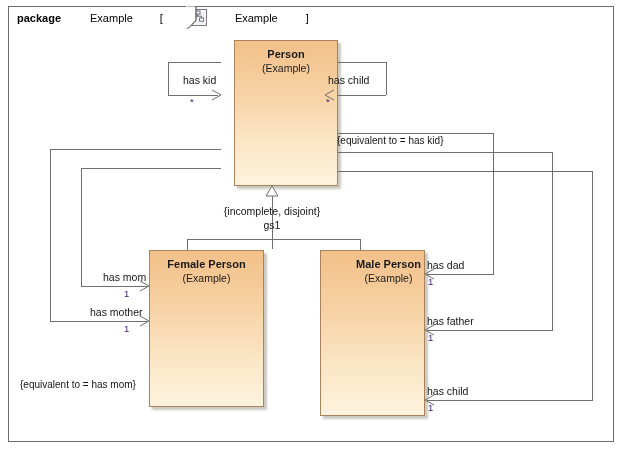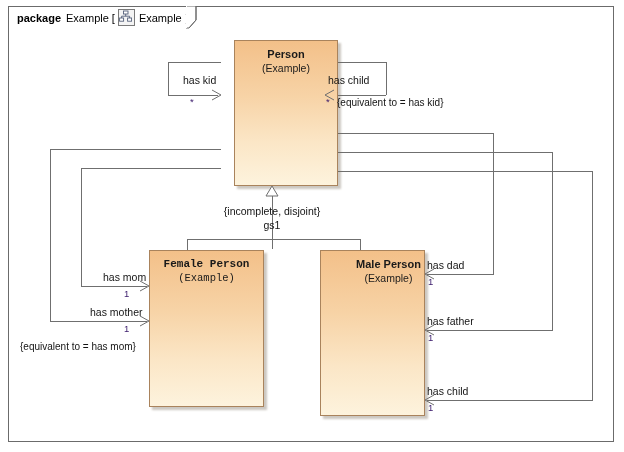--- a/index.html
+++ b/index.html
@@ -36,20 +36,21 @@
     box-sizing: border-box;
     background: #ffffff;
     border-left: 1px solid #6b6b6b;
     border-top: 1px solid #6b6b6b;
     display: flex;
     align-items: center;
     padding: 0 0 0 8px;
     white-space: nowrap;
     font-size: 11px;
     color: #000;
+    gap: 24px;
   }
   
   #frame-tab-edge {
     position: absolute;
     left: 186px;
     top: 6px;
     width: 14px;
     height: 23px;
   }
   #tab-kw {
@@ -119,20 +120,21 @@
     z-index: 6;
     line-height: 10px;
   }
   .note {
     position: absolute;
     font-size: 10px;
     color: #141414;
     white-space: nowrap;
     z-index: 6;
     line-height: 11px;
+    margin-top: 38px;
   }
   .gslbl {
     position: absolute;
     font-size: 10.5px;
     color: #141414;
     white-space: nowrap;
     z-index: 6;
     text-align: center;
     line-height: 12px;
   }
@@ -174,21 +176,21 @@
     <path d="M0,0 L10,0 L10,14 L3,22 L0,22" fill="#ffffff" stroke="#6b6b6b" stroke-width="1"></path>
     <line x1="0" y1="0" x2="0" y2="22" stroke="#ffffff" stroke-width="2"></line>
     <path d="M10,0 L10,14 L3,22" fill="none" stroke="#6b6b6b" stroke-width="1"></path>
   </svg>
 
   <div class="cls" id="box-person" style="left:234px; top:40px; width:104px; height:146px;">
     <div class="cls-name">Person</div>
     <div class="cls-stereo">(Example)</div>
   </div>
 
-  <div class="cls" id="box-female" style="left:149px; top:250px; width:115px; height:157px;font-family:Liberation Mono, monospace;">
+  <div class="cls" id="box-female" style="left:149px; top:250px; width:115px; height:157px;">
     <div class="cls-name">Female Person</div>
     <div class="cls-stereo">(Example)</div>
   </div>
 
   <div class="cls" id="box-male" style="left:320px; top:250px; width:105px; height:166px;padding-left:32px;">
     <div class="cls-name">Male Person</div>
     <div class="cls-stereo">(Example)</div>
   </div>
 
   <div class="ln lnh" style="left:168px; top:62px;  width:53px; height:1px;"></div>

